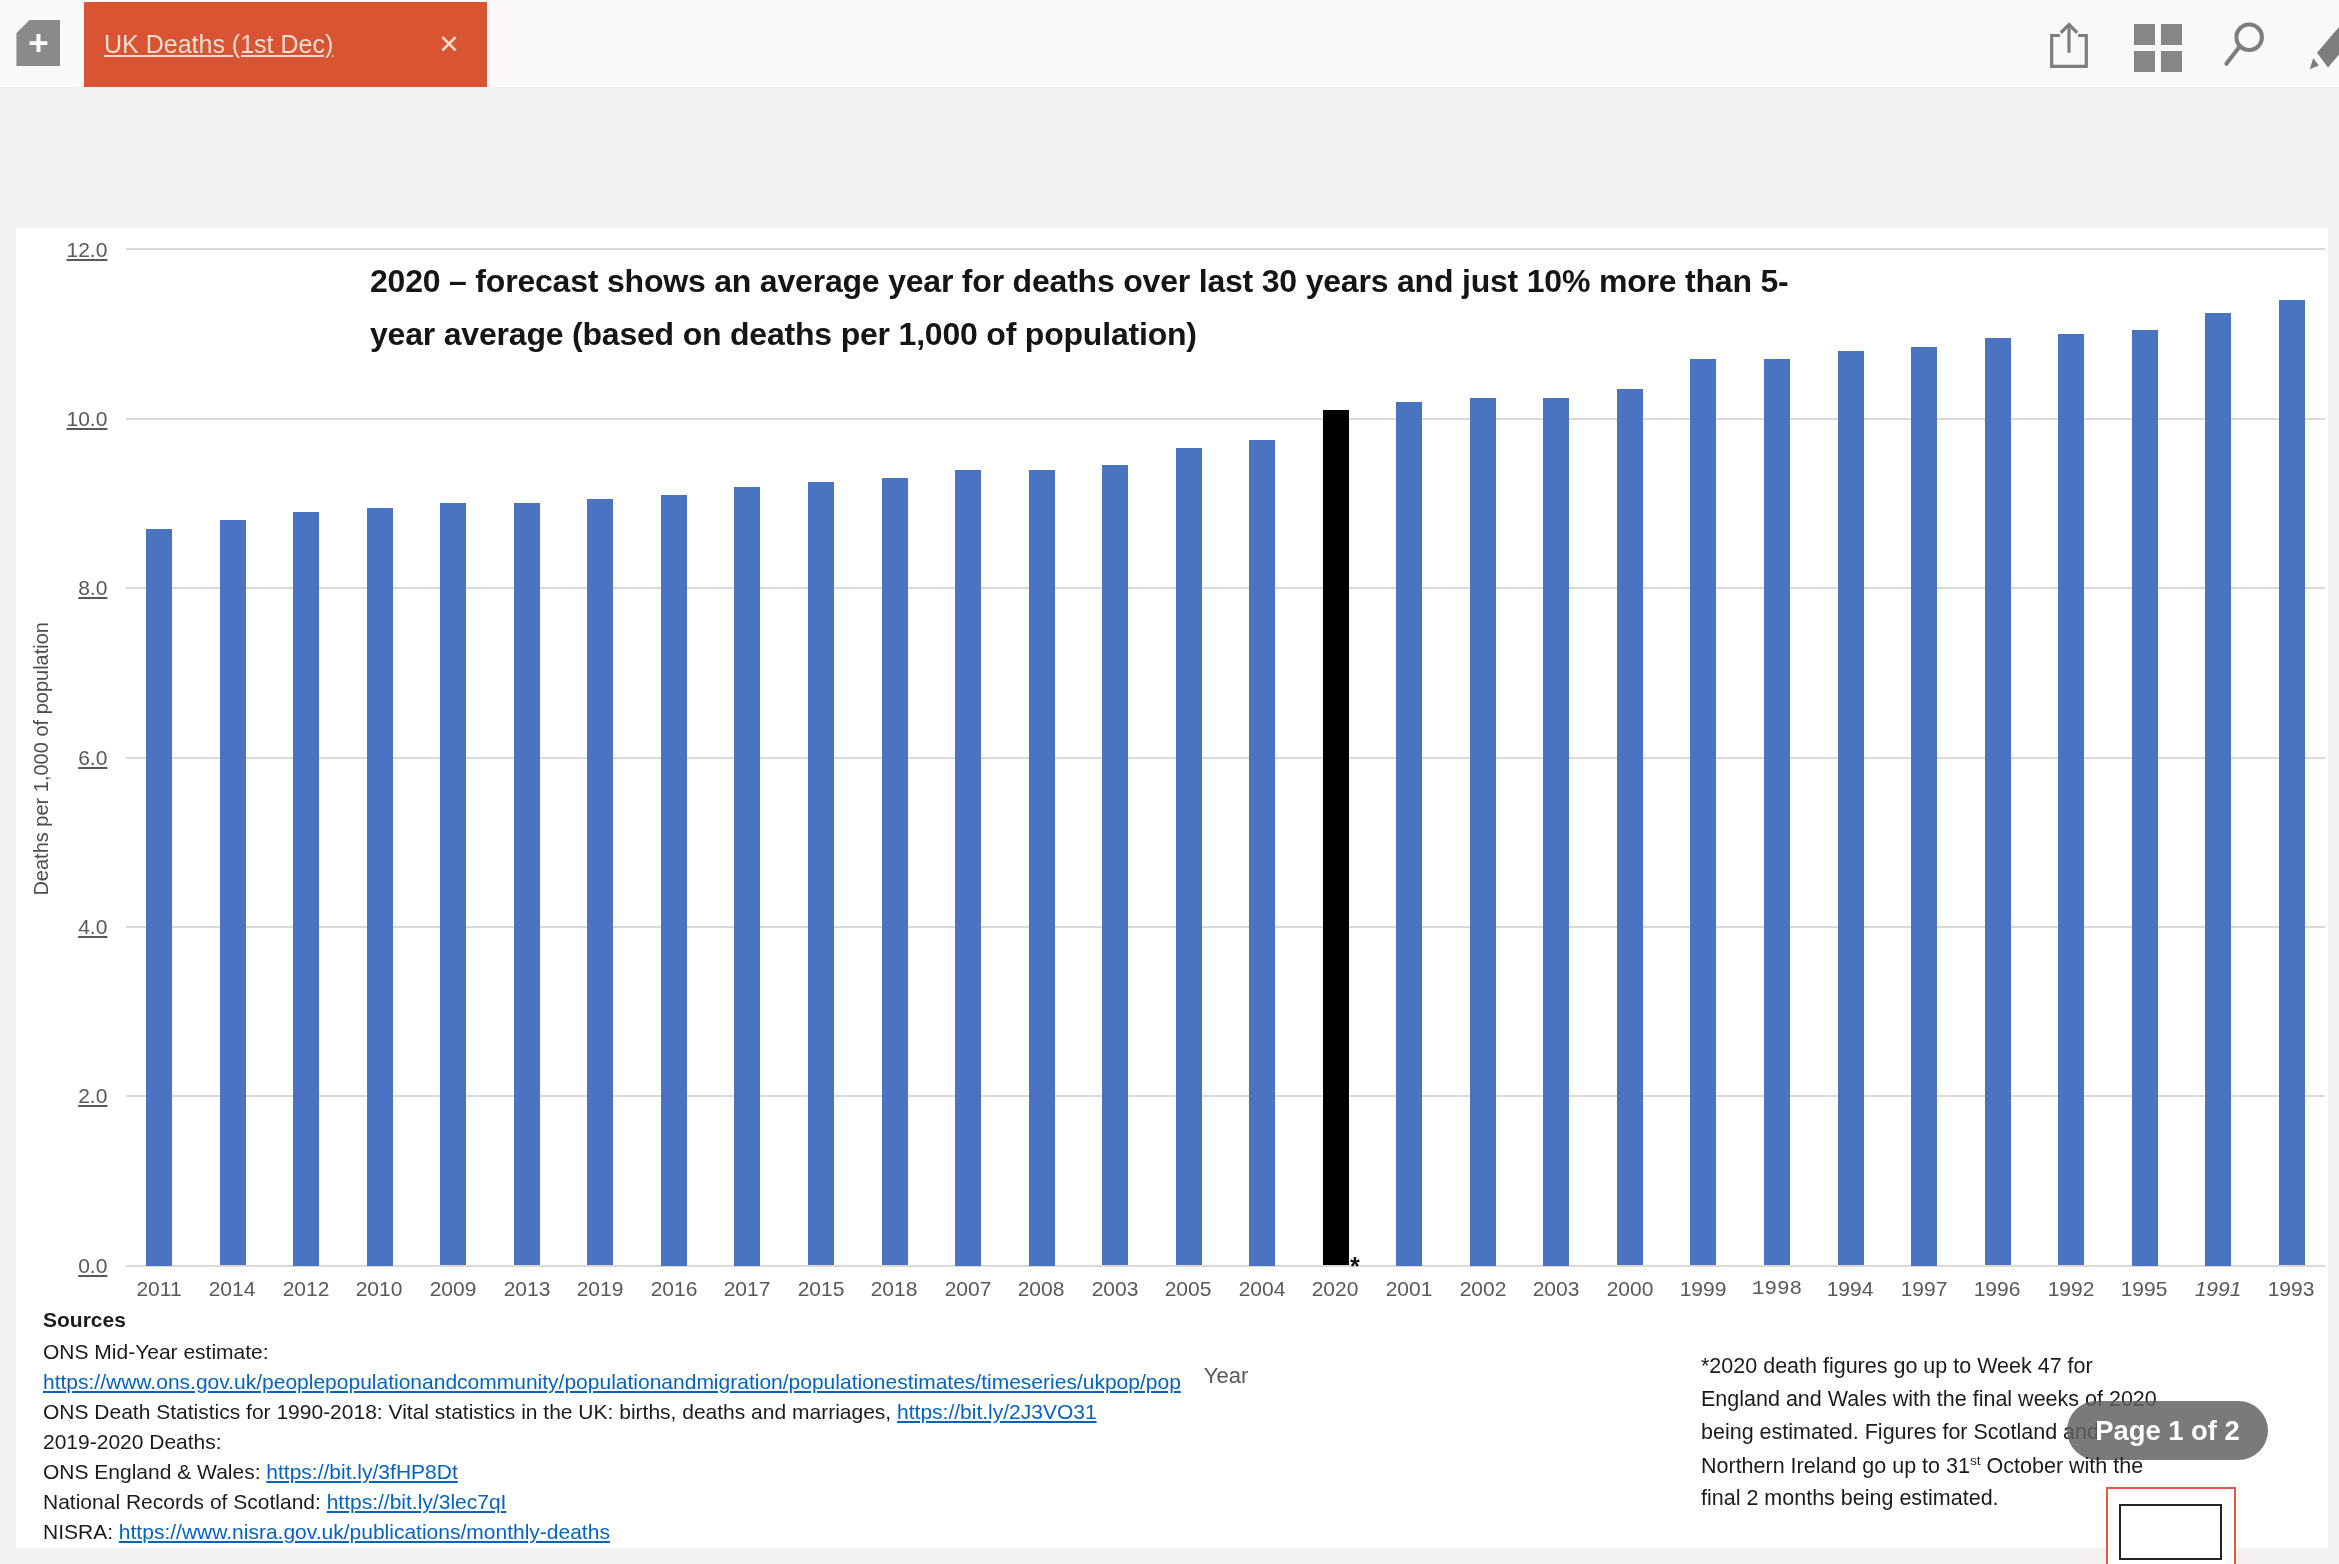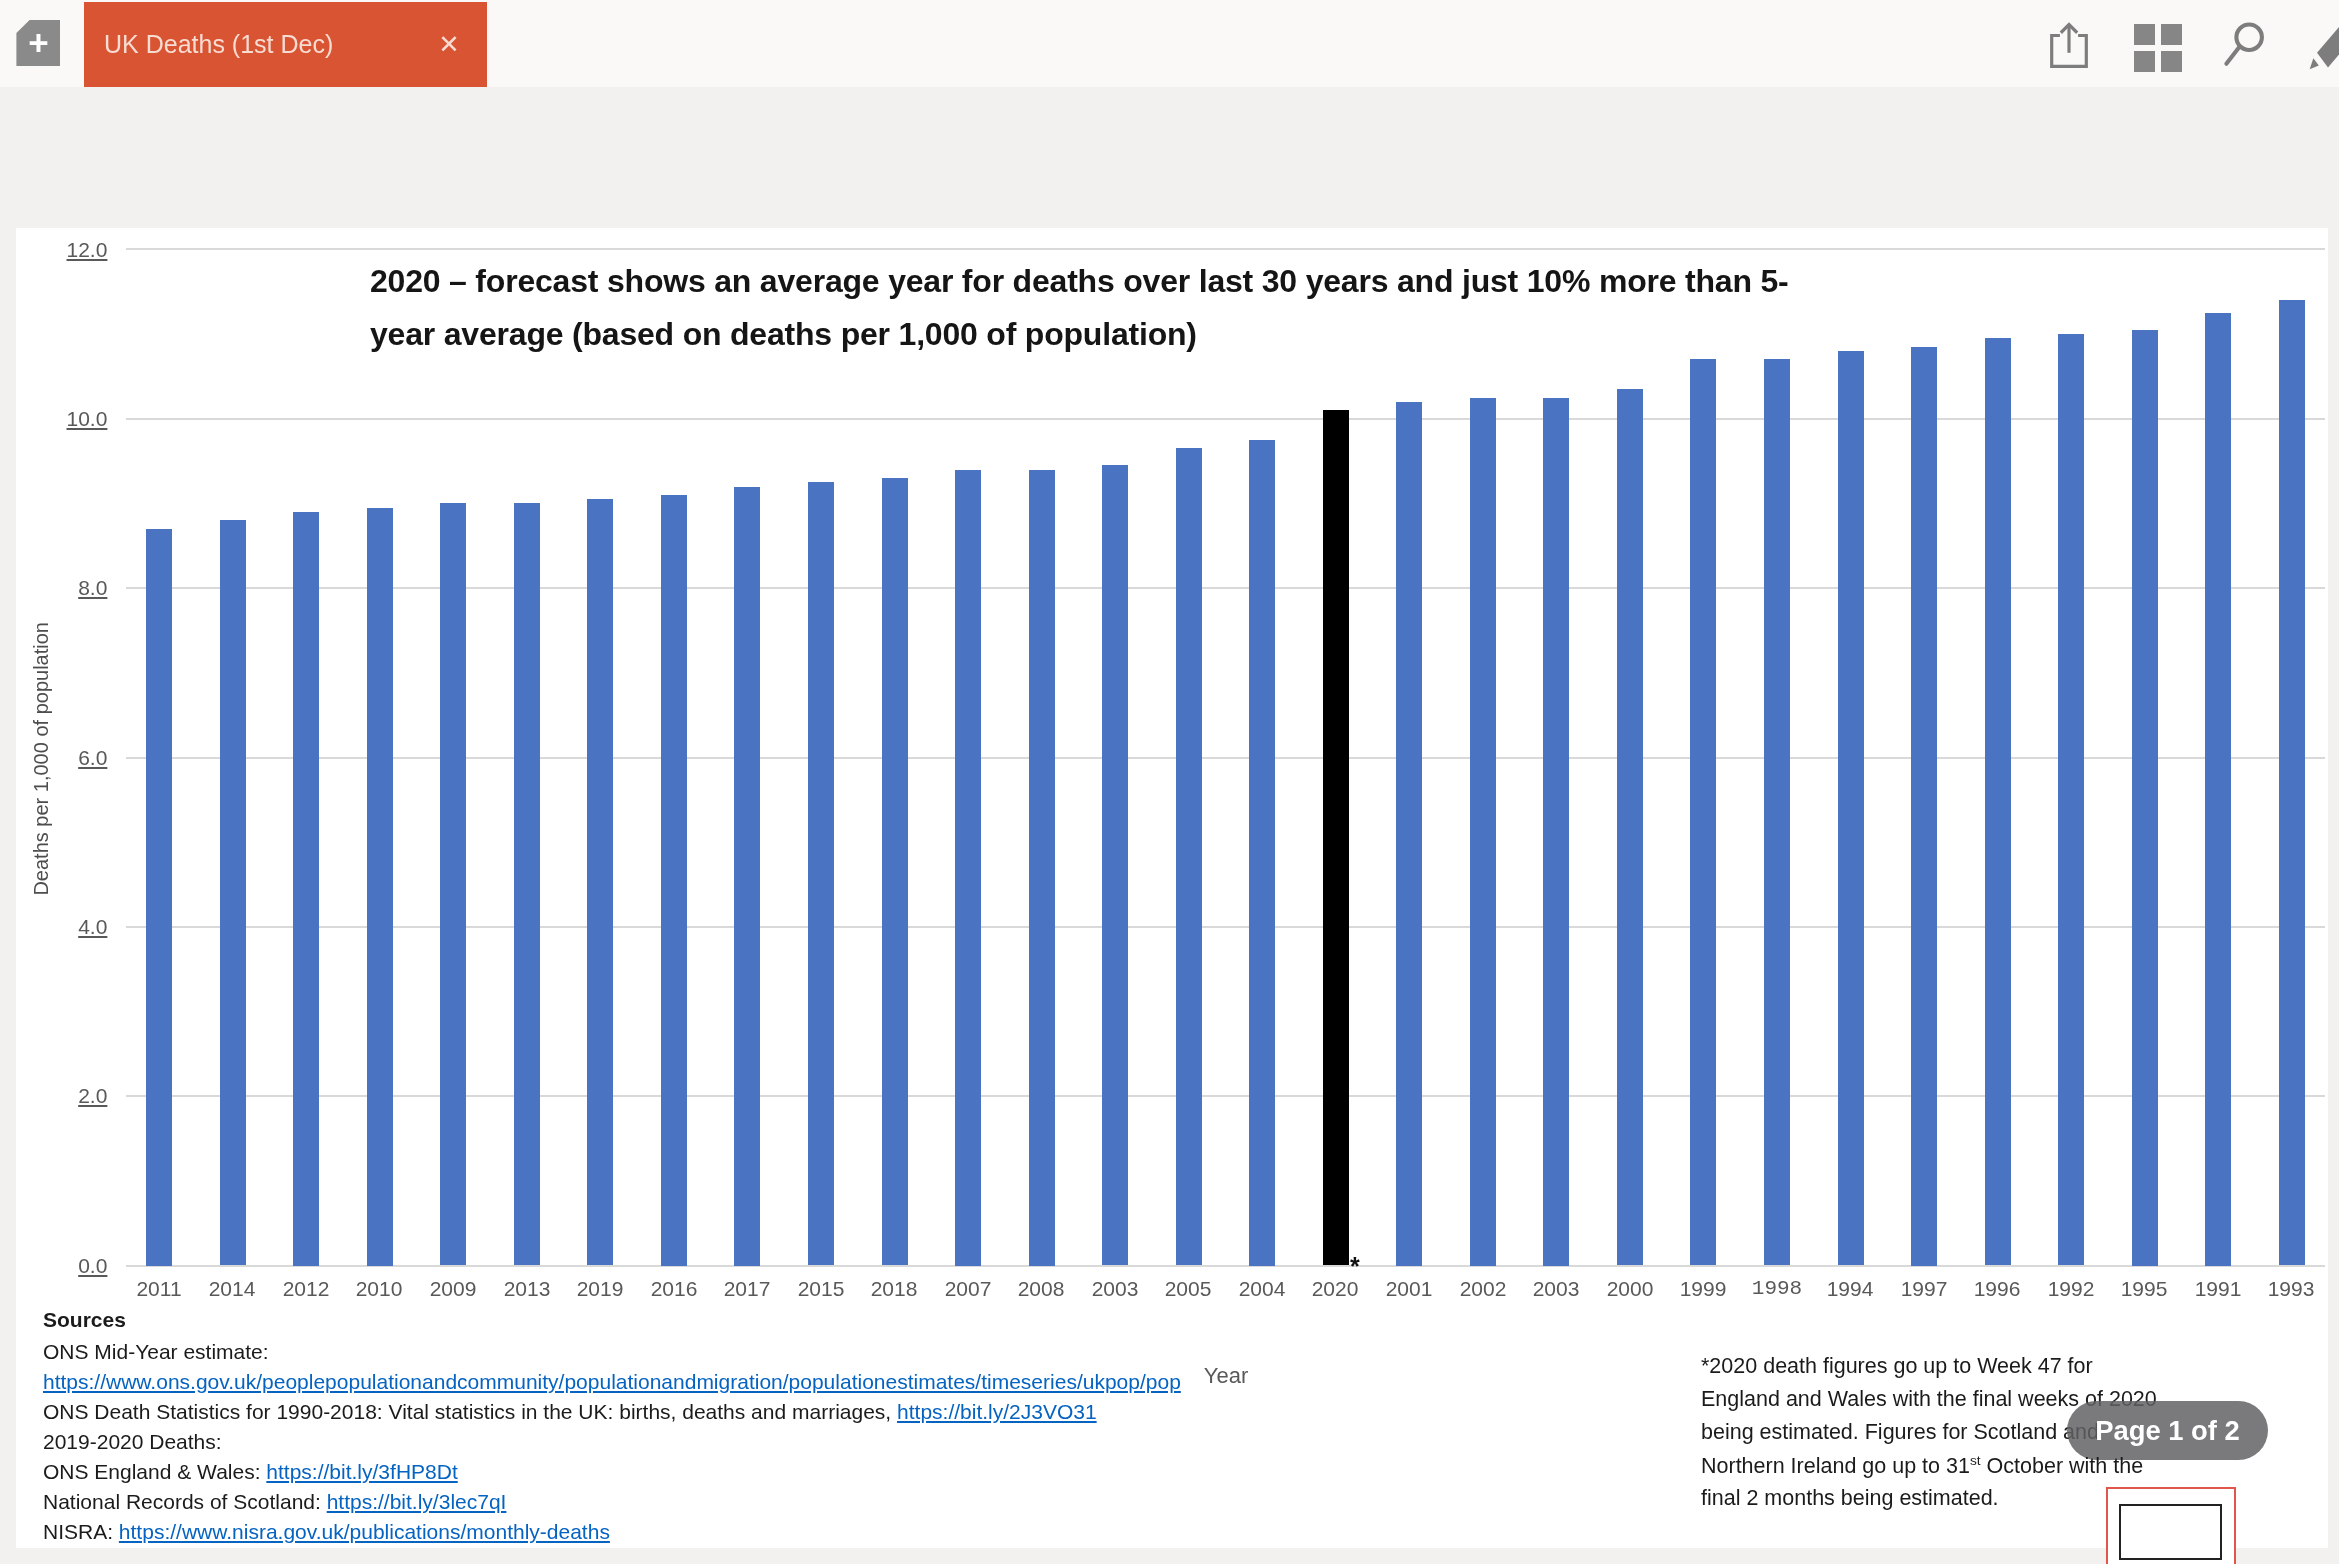--- a/index.html
+++ b/index.html
@@ -16,21 +16,21 @@
   #plus-btn{
     left:16.4px;top:20px;width:44px;height:46px;background:#8a8a8a;
     clip-path:polygon(30% 0,100% 0,100% 100%,0 100%,0 28%);
     display:flex;align-items:center;justify-content:center;
     color:#fff;font-size:35px;font-weight:bold;cursor:pointer;
   }
   #doc-tab{
     left:84px;top:1.8px;width:403px;height:85px;background:#d85433;
     display:flex;align-items:center;color:#f7dcd2;
   }
-  #tab-title{margin-left:20px;font-size:25px;flex:1;}
+  #tab-title{margin-left:20px;font-size:25px;flex:1;text-decoration:underline;}
   #tab-close{font-size:25.6px;margin-right:27.4px;cursor:pointer;}
   .tool-icon{color:#7d7d7d;}
   
   .grid-sq{position:absolute;width:21px;height:21px;background:#868686;}
 
   
   #band{left:0;top:87px;width:2339px;height:142px;background:#f2f1ef;}
   #page{left:16.4px;top:228px;width:2312px;height:1320px;background:#ffffff;}
 
   
@@ -184,21 +184,21 @@
     <div class="abs xtick" style="left: 1809px; top: 1277px;">1994</div>
     <div class="abs bar" style="left: 1911px; top: 347px; height: 919px; background: rgb(74, 115, 194);"></div>
     <div class="abs xtick" style="left: 1883px; top: 1277px;">1997</div>
     <div class="abs bar" style="left: 1985px; top: 338px; height: 927px; background: rgb(74, 115, 194);"></div>
     <div class="abs xtick" style="left: 1956px; top: 1277px;">1996</div>
     <div class="abs bar" style="left: 2058px; top: 334px; height: 931px; background: rgb(74, 115, 194);"></div>
     <div class="abs xtick" style="left: 2030px; top: 1277px;">1992</div>
     <div class="abs bar" style="left: 2132px; top: 330px; height: 936px; background: rgb(74, 115, 194);"></div>
     <div class="abs xtick" style="left: 2103px; top: 1277px;">1995</div>
     <div class="abs bar" style="left: 2205px; top: 313px; height: 953px; background: rgb(74, 115, 194);"></div>
-    <div class="abs xtick" style="left: 2177px; top: 1277px;">1991</div>
+    <div class="abs xtick" style="left: 2177px; top: 1277px; font-style: italic;">1991</div>
     <div class="abs bar" style="left: 2279px; top: 300px; height: 965px; background: rgb(74, 115, 194);"></div>
     <div class="abs xtick" style="left: 2250px; top: 1277px;">1993</div>
   </div>
 
 <div class="abs" id="y-axis-title">Deaths per 1,000 of population</div>
 
 <div class="abs" id="x-axis-title" style="left:1171px;top:1363px;">Year</div>
 
 <div class="abs" id="asterisk-2020" style="left:1350px;top:1252px;">*</div>
 

